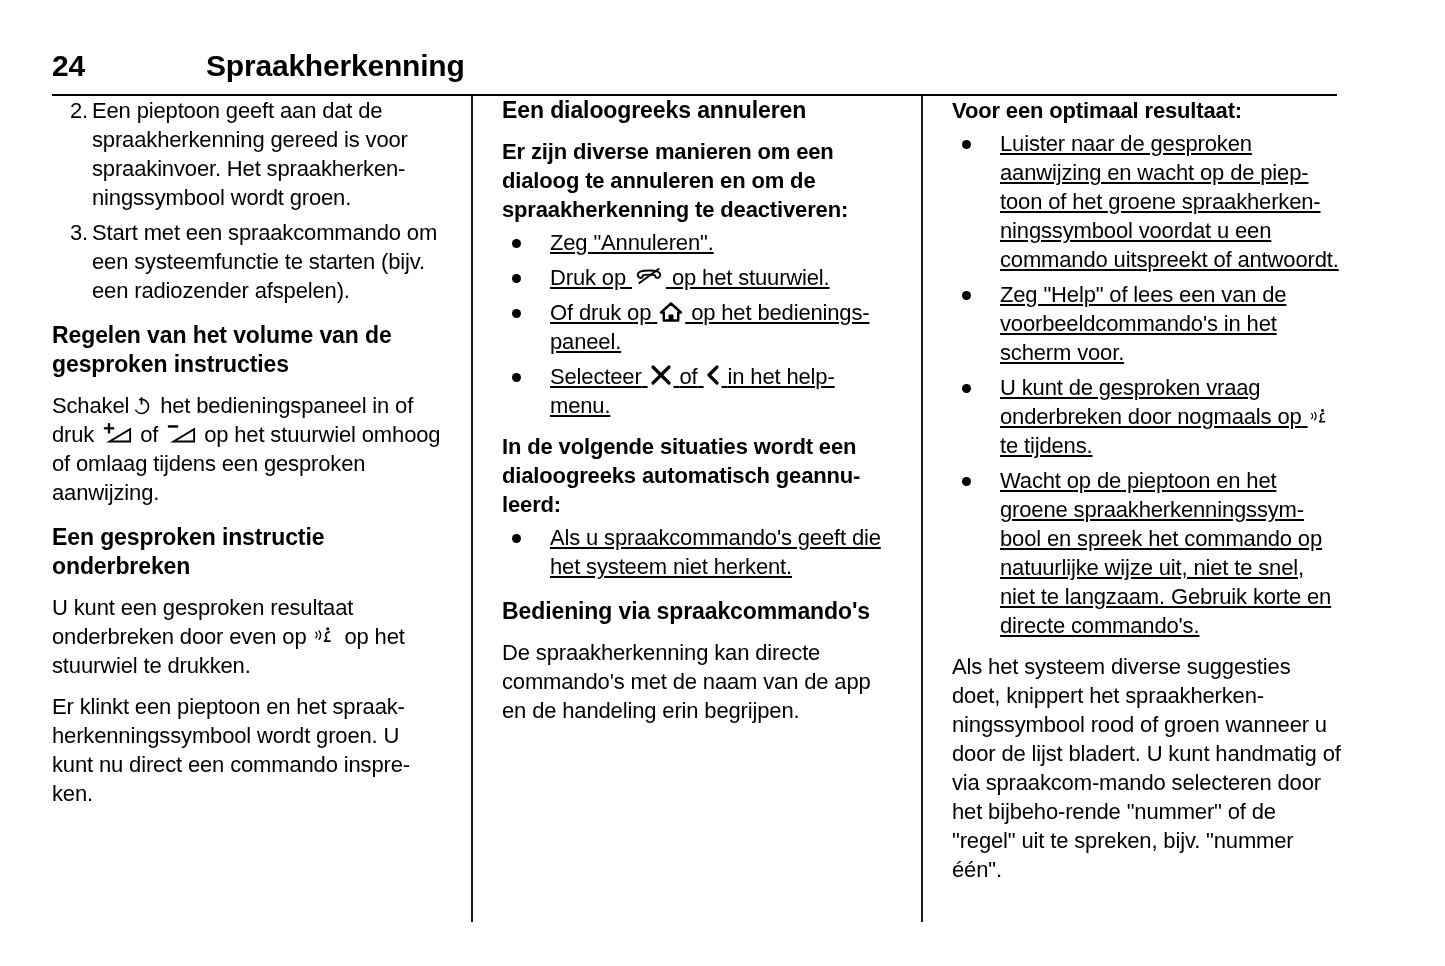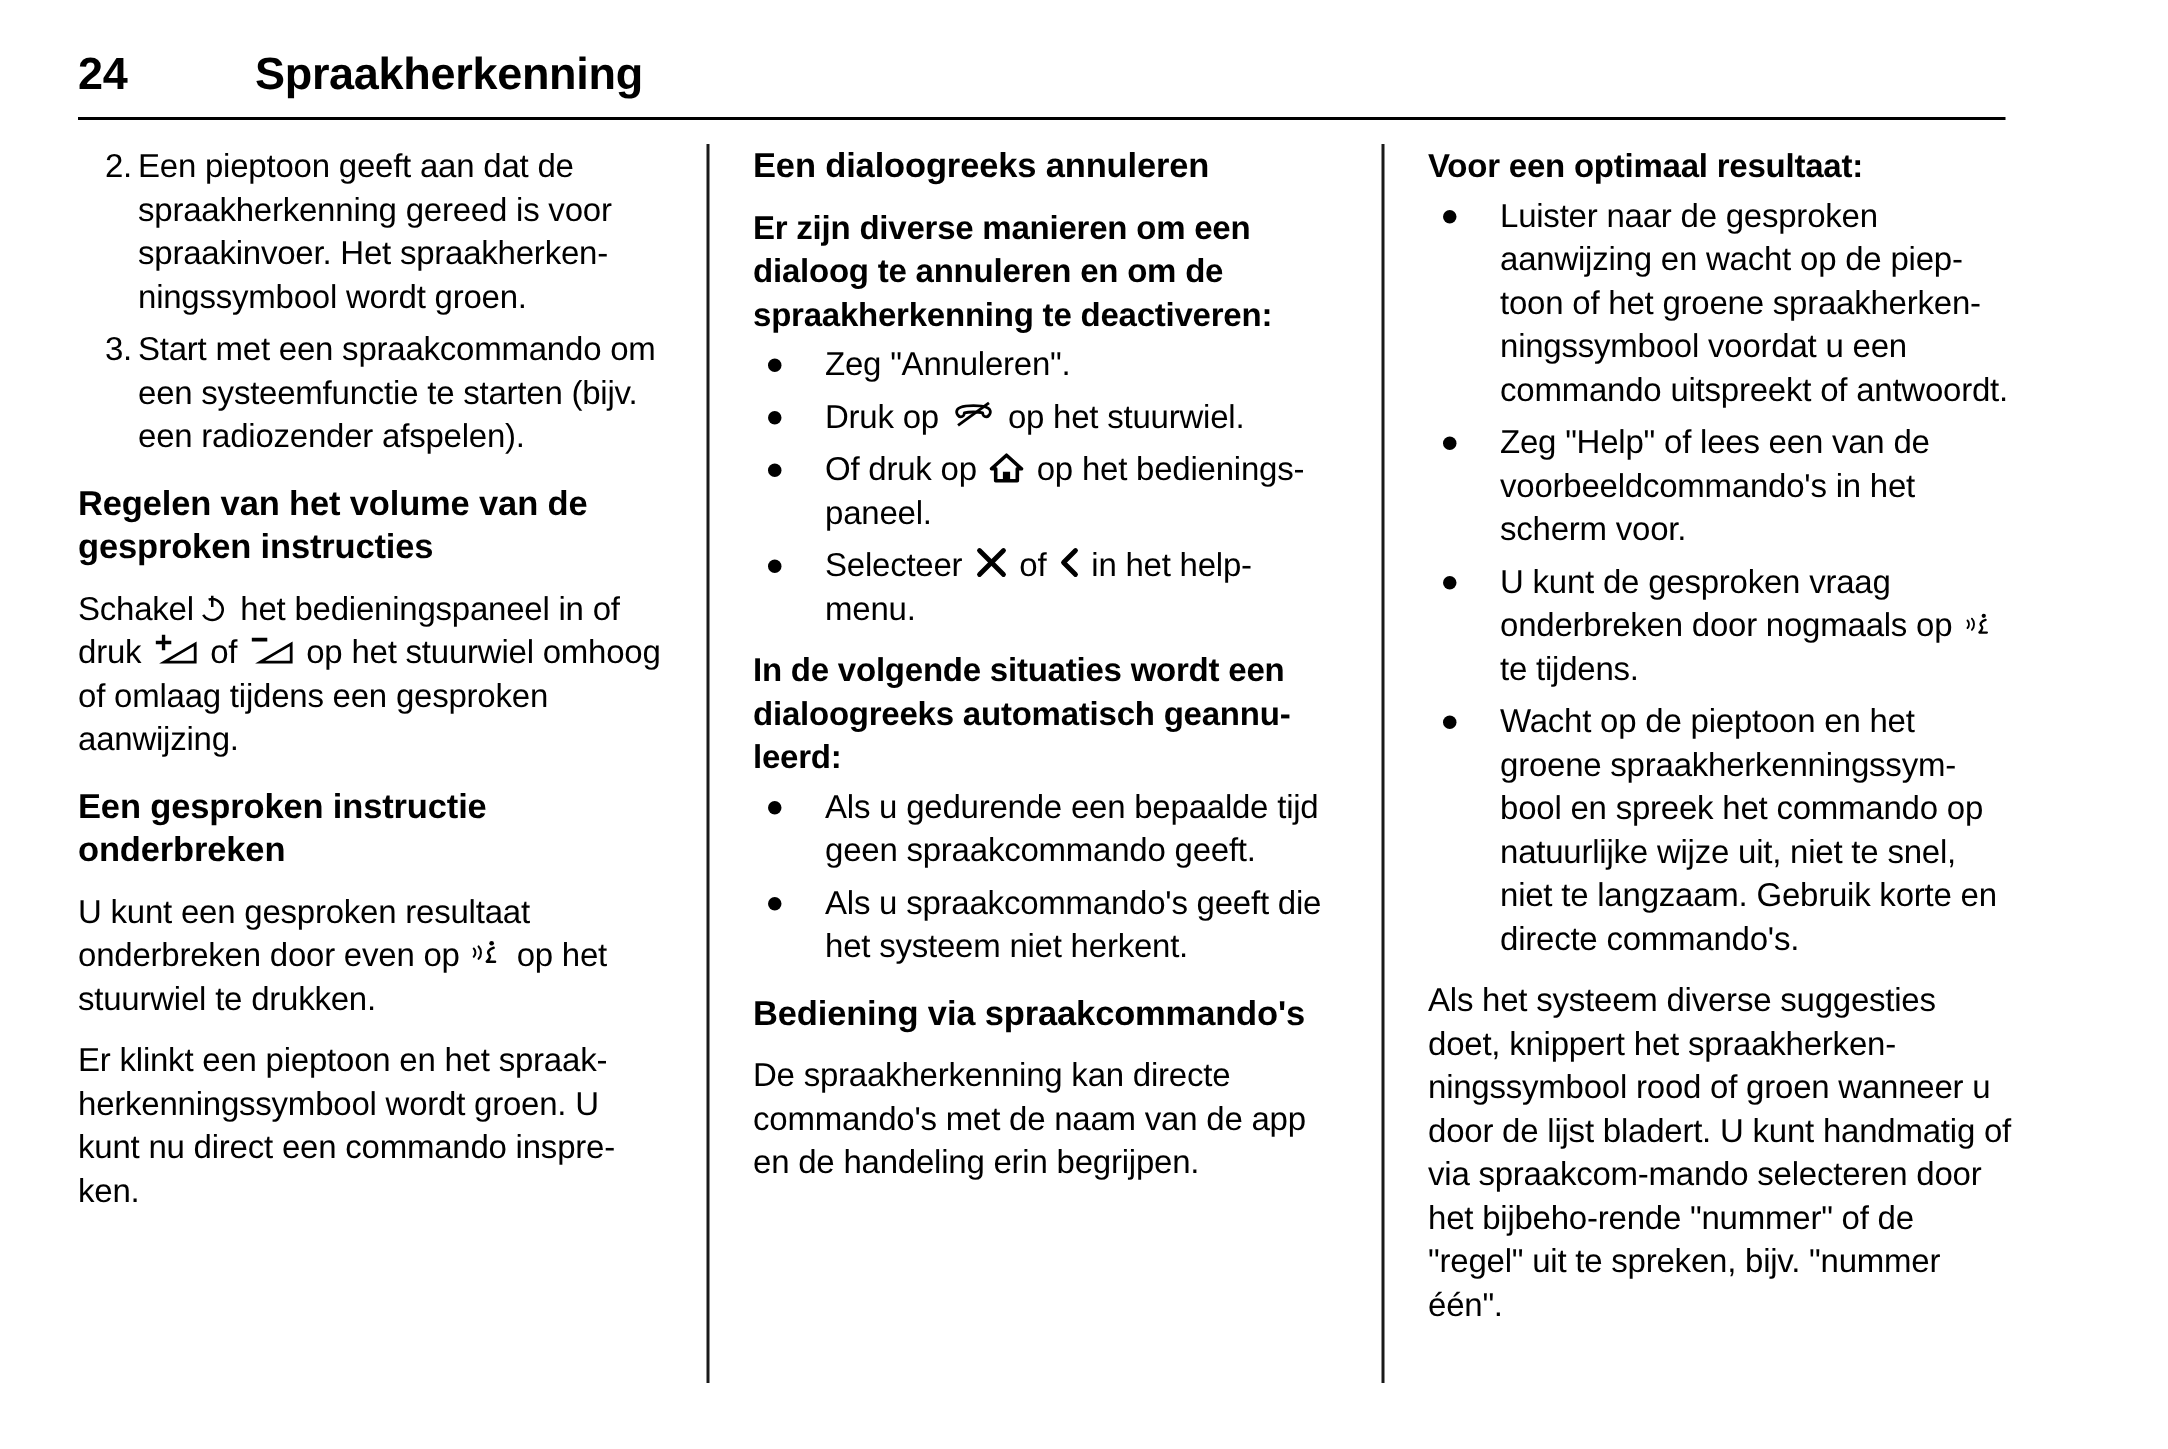--- a/index.html
+++ b/index.html
@@ -20,26 +20,27 @@
     position: relative;
     width: 1445px;
     height: 966px;
     box-sizing: border-box;
   }
 
   
   .page-header {
     position: absolute;
     left: 52px;
-    top: 32px;
+    top: 48px;
     width: 1285px;
     height: 46px;
     border-bottom: 2.5px solid #000;
     display: flex;
     align-items: flex-start;
+    gap: 36px;
   }
   .page-number {
     font-size: 30px;
     font-weight: bold;
     letter-spacing: -0.2px;
     line-height: 36px;
     width: 118px;
   }
   .page-title {
     font-size: 30px;
@@ -117,20 +118,21 @@
     top: 0;
     width: 30px;
     text-align: right;
   }
 
   
   ul.bullet-list {
     list-style: none;
     margin: 0 0 12px 0;
     padding: 0;
+    text-decoration: underline;
   }
   ul.bullet-list > li {
     position: relative;
     padding-left: 48px;
     font-size: 22px;
     line-height: 29px;
     margin-bottom: 6px;
     letter-spacing: -0.15px;
   }
   ul.bullet-list > li .dot {
@@ -249,24 +251,20 @@
                 <polyline points="11,3 3,11 11,19" fill="none" stroke="#000" stroke-width="3.2" stroke-linecap="round" stroke-linejoin="round"></polyline>
               </svg></span> <span>in het help-menu.</span>
         </li>
       </ul>
 
       <p class="body-text tight">In de volgende situaties wordt een dialoogreeks automatisch geannu-leerd:</p>
 
       <ul class="bullet-list">
         <li>
           <span class="dot"></span>
-          <span>Als u gedurende een bepaalde tijd geen spraakcommando geeft.</span>
-        </li>
-        <li>
-          <span class="dot"></span>
           <span>Als u spraakcommando's geeft die het systeem niet herkent.</span>
         </li>
       </ul>
 
       <h2 class="section-heading">Bediening via spraakcommando's</h2>
 
       <p class="body-text">De spraakherkenning kan directe commando's met de naam van de app en de handeling erin begrijpen.</p>
 
     </div>
 

